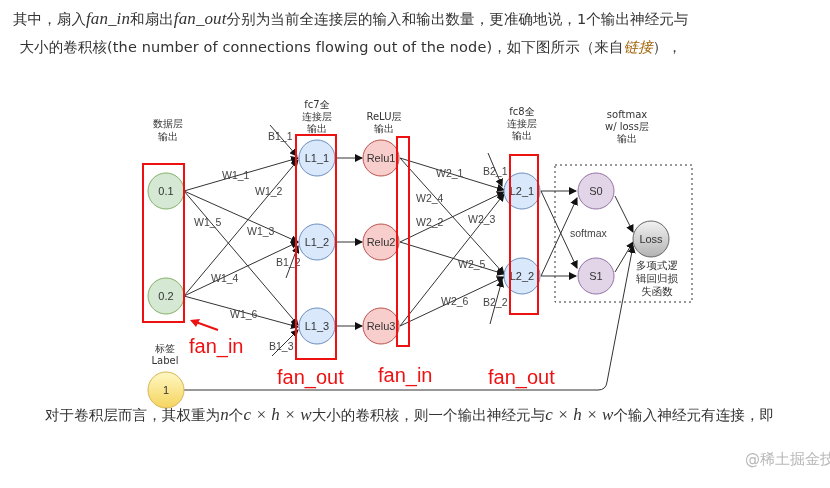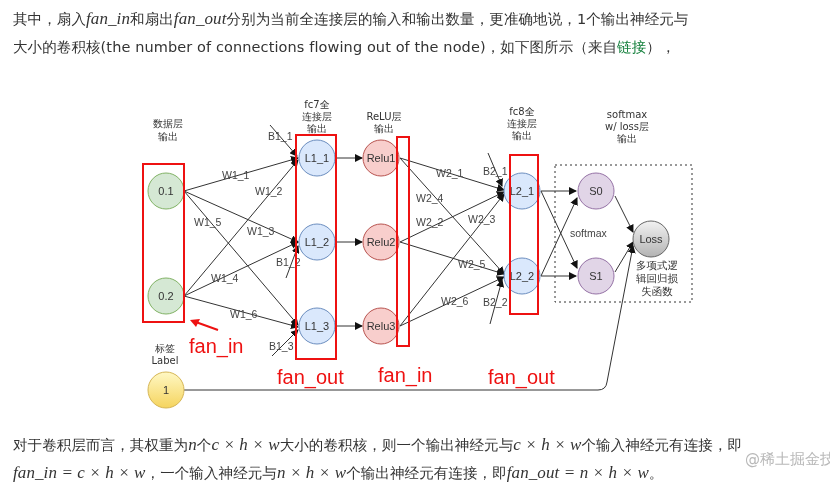--- a/index.html
+++ b/index.html
@@ -1,21 +1,21 @@
 <!DOCTYPE html>
 <html><head>
 <meta charset="utf-8">
 <style>
   html,body{margin:0;padding:0;background:#ffffff;}
   body{width:830px;height:488px;position:relative;overflow:hidden;font-family:"DejaVu Sans","Liberation Sans",sans-serif;color:#333;}
   .para{position:absolute;left:13px;font-size:14.5px;line-height:28px;color:#333;white-space:nowrap;letter-spacing:0.1px;}
   .math{font-family:"Liberation Serif","DejaVu Serif",serif;font-style:italic;font-size:17px;}
-  .link{color:#15803d;text-decoration:none;cursor:pointer;}
-  #p1{top:5px;}
-  #p2{top:431px;}
+  .link{color:#a16207;text-decoration:none;cursor:pointer;font-style:italic;}
+  #p1{top:5px;text-align:center;}
+  #p2{top:401px;margin-left:32px;}
   svg{position:absolute;left:0;top:0;}
   .lbl{font-family:"Liberation Sans","DejaVu Sans",sans-serif;font-size:10.5px;fill:#444;}
   .nlbl{font-family:"Liberation Sans","DejaVu Sans",sans-serif;font-size:11px;fill:#333;}
   .hdr{font-family:"DejaVu Sans",sans-serif;font-size:10px;fill:#333;}
   .fan{font-family:"Liberation Sans","DejaVu Sans",sans-serif;font-size:20px;fill:#ee1111;}
   .watermark{position:absolute;left:745px;top:450px;font-size:15px;color:rgba(160,160,160,0.75);white-space:nowrap;}
 </style>
 </head>
 <body>
 
@@ -161,16 +161,15 @@
   <path d="M190,320 L200,319 L196,327 Z" fill="#ee1111"></path>
 
   <text class="fan" x="189" y="353">fan_in</text>
   <text class="fan" x="277" y="384">fan_out</text>
   <text class="fan" x="378" y="382">fan_in</text>
   <text class="fan" x="488" y="384">fan_out</text>
 </svg>
 
 <div class="para" id="p2">
   <div><span>对于卷积层而言，其权重为</span><span class="math">n</span><span>个</span><span class="math">c × h × w</span><span>大小的卷积核，则一个输出神经元与</span><span class="math">c × h × w</span><span>个输入神经元有连接，即</span></div>
-  <div><span class="math">fan_in = c × h × w</span><span>，一个输入神经元与</span><span class="math">n × h × w</span><span>个输出神经元有连接，即</span><span class="math">fan_out = n × h × w</span><span>。</span></div>
 </div>
 
 <div class="watermark">@稀土掘金技术社区</div>
 
 </body></html>

